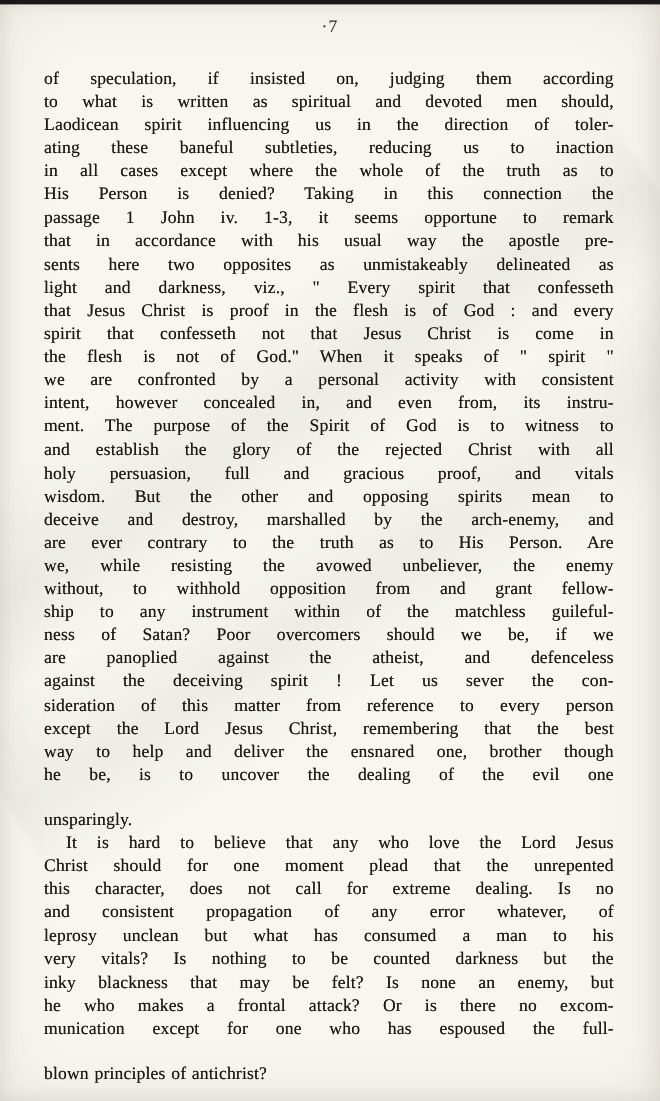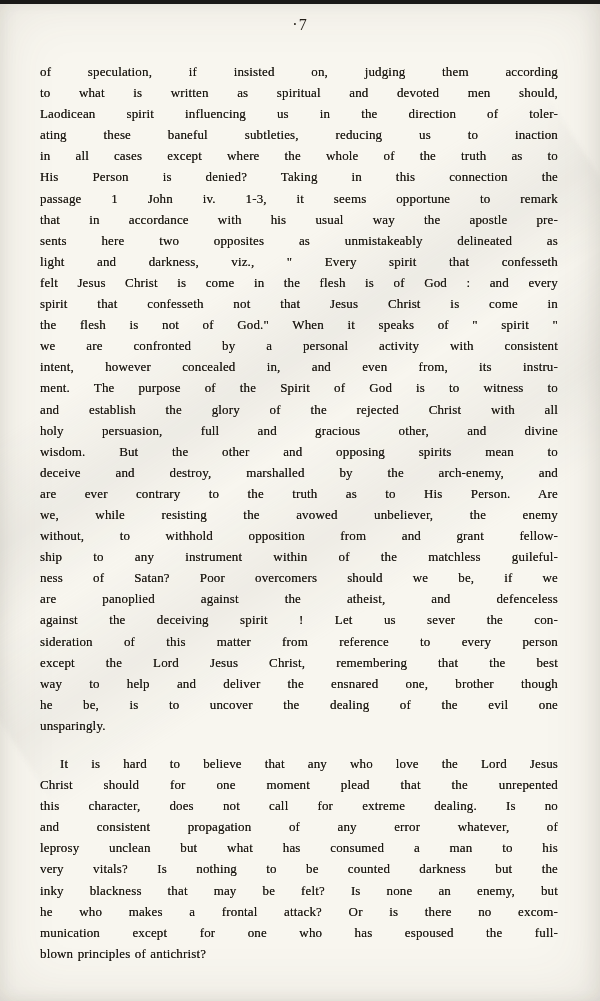--- a/index.html
+++ b/index.html
@@ -33,37 +33,37 @@
     text-align: center;
     font-size: 16px;
     letter-spacing: 1px;
     color: #221e17;
   }
   .text-block {
     position: absolute;
     left: 40px;
     right: 42px;
     top: 61px;
-    font-size: 13px;
+    font-size: 16px;
     text-shadow: 0 0 0.45px rgba(28,24,18,0.75);
   }
   .paragraph { margin: 0; padding: 0; }
   .line {
     line-height: 21.1px;
     text-align: justify;
     text-align-last: justify;
     letter-spacing: 0.15px;
     word-spacing: 1px;
   }
   .line.last {
     text-align-last: left;
+    margin-top: 20px;
   }
   .line.indent {
     text-indent: 20px;
-    margin-top: 17px;
   }
   .watermark {
     position: absolute;
     top: 270px;
     left: -80px;
     width: 800px;
     height: 420px;
     transform: rotate(-33deg);
     background:
       linear-gradient(180deg,
@@ -88,28 +88,28 @@
         <div class="line">of speculation, if insisted on, judging them according</div>
         <div class="line">to what is written as spiritual and devoted men should,</div>
         <div class="line">Laodicean spirit influencing us in the direction of toler-</div>
         <div class="line">ating these baneful subtleties, reducing us to inaction</div>
         <div class="line">in all cases except where the whole of the truth as to</div>
         <div class="line">His Person is denied?  Taking in this connection the</div>
         <div class="line">passage 1 John iv. 1-3, it seems opportune to remark</div>
         <div class="line">that in accordance with his usual way the apostle pre-</div>
         <div class="line">sents here two opposites as unmistakeably delineated as</div>
         <div class="line">light and darkness, viz., " Every spirit that confesseth</div>
-        <div class="line">felt Jesus Christ is come in the flesh is of God : and every</div>
+        <div class="line">that Jesus Christ is proof in the flesh is of God : and every</div>
         <div class="line">spirit that confesseth not that Jesus Christ is come in</div>
         <div class="line">the flesh is not of God."  When it speaks of " spirit "</div>
         <div class="line">we are confronted by a personal activity with consistent</div>
         <div class="line">intent, however concealed in, and even from, its instru-</div>
         <div class="line">ment.  The purpose of the Spirit of God is to witness to</div>
         <div class="line">and establish the glory of the rejected Christ with all</div>
-        <div class="line">holy persuasion, full and gracious other, and divine</div>
+        <div class="line">holy persuasion, full and gracious proof, and vitals</div>
         <div class="line">wisdom.  But the other and opposing spirits mean to</div>
         <div class="line">deceive and destroy, marshalled by the arch-enemy, and</div>
         <div class="line">are ever contrary to the truth as to His Person.  Are</div>
         <div class="line">we, while resisting the avowed unbeliever, the enemy</div>
         <div class="line">without, to withhold opposition from and grant fellow-</div>
         <div class="line">ship to any instrument within of the matchless guileful-</div>
         <div class="line">ness of Satan?  Poor overcomers should we be, if we</div>
         <div class="line">are panoplied against the atheist, and defenceless</div>
         <div class="line">against the deceiving spirit !  Let us sever the con-</div>
         <div class="line">sideration of this matter from reference to every person</div>

